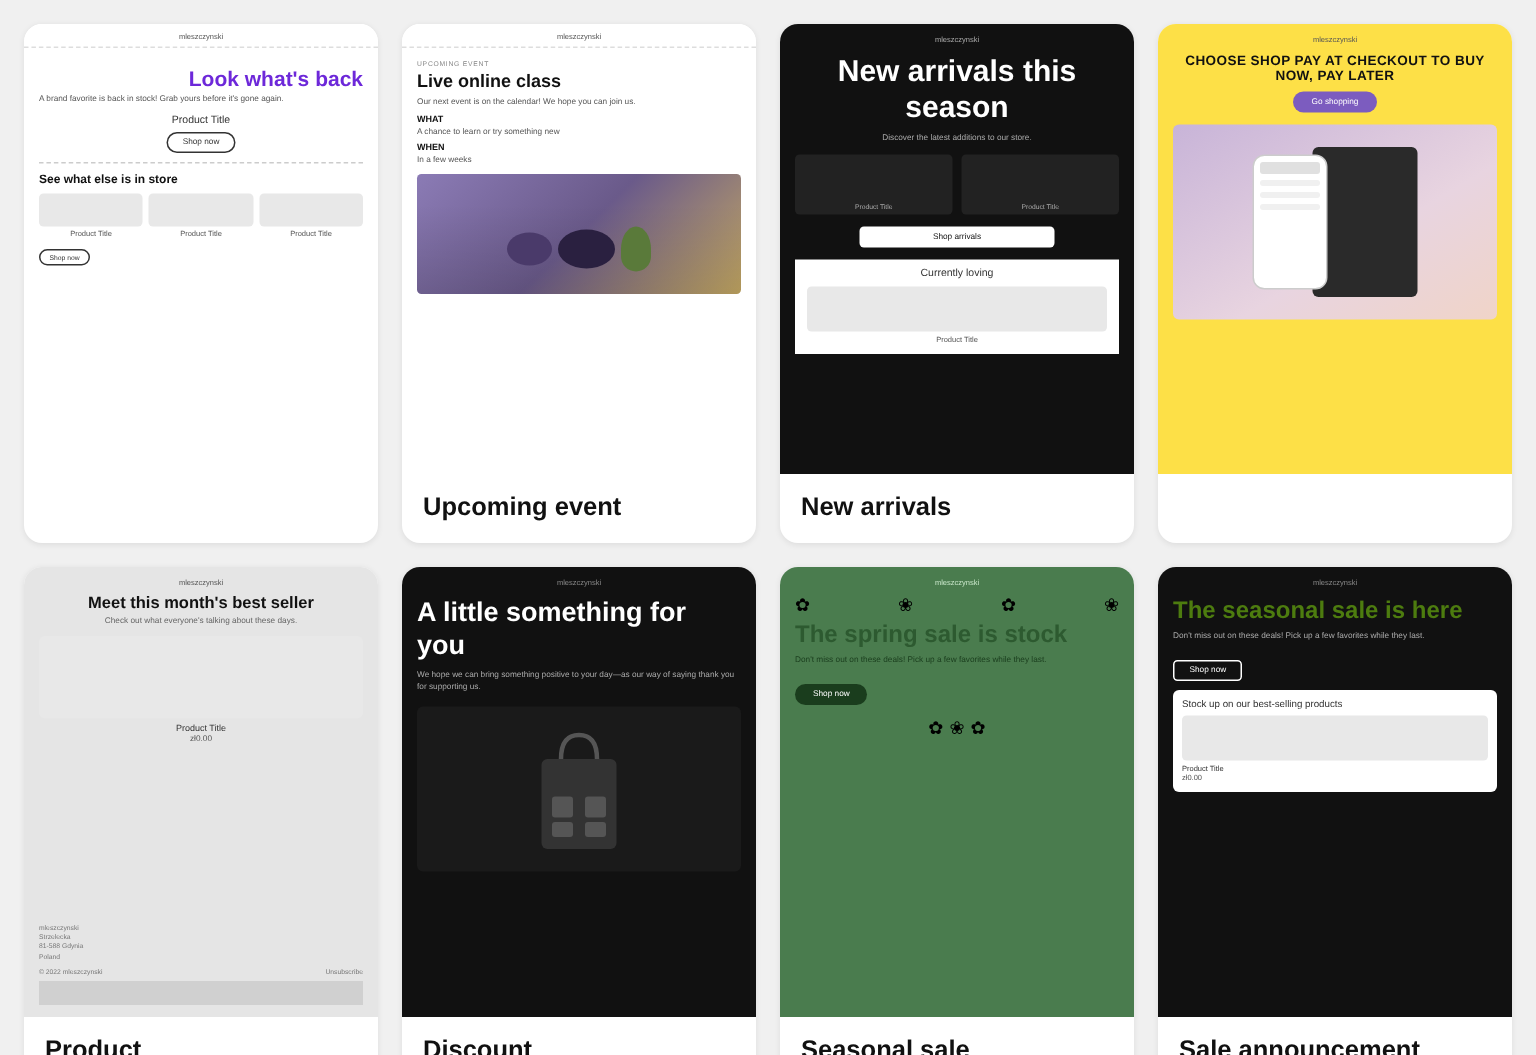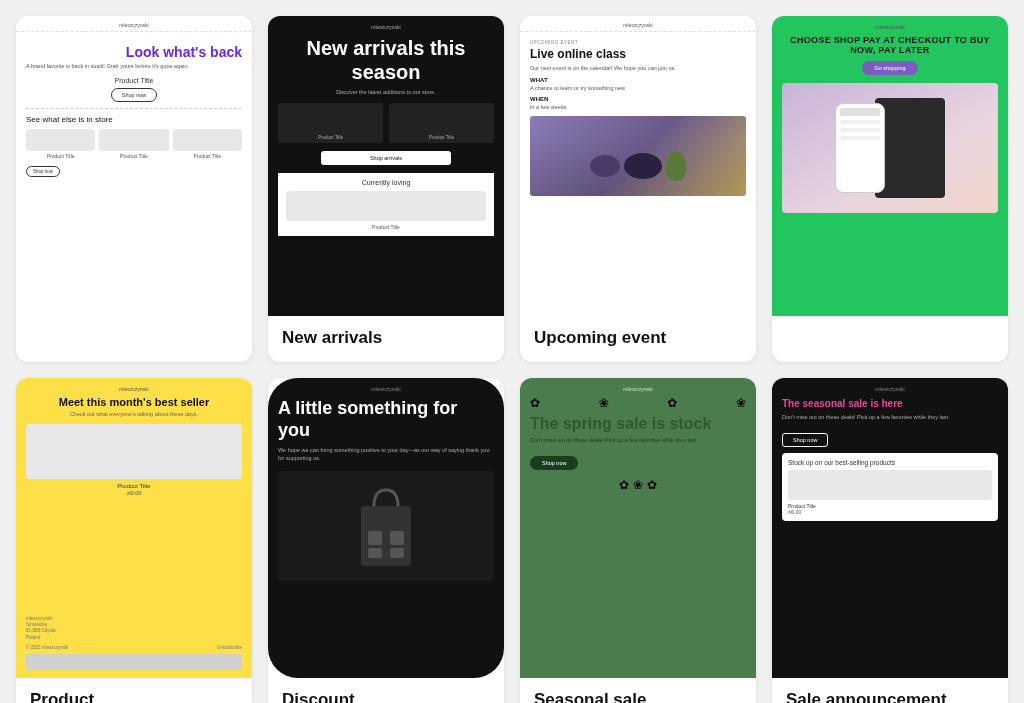--- a/index.html
+++ b/index.html
@@ -73,21 +73,21 @@
     }
     .c1-btn {
       display: inline-block;
       border: 1px solid #333;
       padding: 3px 10px;
       font-size: 5.5px;
       border-radius: 20px;
       color: #333;
     }
     .c1-divider { border: none; border-top: 1px dashed #ccc; margin: 6px 0; }
-    .c1-section-title { font-size: 8px; font-weight: 400; color: #111; margin-bottom: 5px; }
+    .c1-section-title { font-size: 8px; font-weight: 700; color: #111; margin-bottom: 5px; }
     .c1-product-row {
       display: flex;
       gap: 4px;
       margin-bottom: 5px;
     }
     .c1-mini-product {
       flex: 1;
       text-align: center;
       font-size: 5px;
       color: #555;
@@ -226,21 +226,21 @@
     .c3-lower {
       background: #fff;
       padding: 6px 8px;
     }
     .c3-lower-title { font-size: 7px; color: #333; text-align: center; margin-bottom: 5px; }
     .c3-lower-product { background: #e8e8e8; height: 30px; border-radius: 3px; margin-bottom: 3px; }
     .c3-lower-label { font-size: 5px; color: #555; text-align: center; }
 
     
     .c4-preview {
-      background: #22c55e;
+      background: #fde047;
       padding: 8px 10px;
     }
     .c4-sender { text-align: center; font-size: 5px; color: #555; margin-bottom: 5px; }
     .c4-headline {
       font-size: 9px;
       font-weight: 700;
       color: #111;
       text-transform: uppercase;
       text-align: center;
       letter-spacing: 0.3px;
@@ -281,21 +281,21 @@
     .c4-product-img {
       width: 70px;
       height: 100px;
       background: #2a2a2a;
       border-radius: 4px;
       z-index: 1;
     }
 
     
     .c5-preview {
-      background: #fde047;
+      background: #e5e5e5;
       padding: 8px 10px;
     }
     .c5-sender { text-align: center; font-size: 5px; color: #555; margin-bottom: 4px; }
     .c5-title { font-size: 11px; font-weight: 700; text-align: center; color: #111; margin-bottom: 3px; }
     .c5-body { font-size: 5.5px; color: #666; text-align: center; margin-bottom: 7px; }
     .c5-product { background: #e8e8e8; height: 55px; border-radius: 4px; margin-bottom: 4px; }
     .c5-product-title { font-size: 6px; color: #333; text-align: center; margin-bottom: 1px; }
     .c5-price { font-size: 5.5px; color: #555; text-align: center; margin-bottom: 8px; }
     .c5-footer { margin-top: auto; }
     .c5-addr { font-size: 4.5px; color: #777; line-height: 1.4; }
@@ -304,21 +304,20 @@
       height: 16px;
       background: #d0d0d0;
       width: 100%;
       margin-top: 4px;
     }
 
     
     .c6-preview {
       background: #111;
       padding: 8px 10px;
-      border-radius: 30px;
     }
     .c6-sender { text-align: center; font-size: 5px; color: #888; margin-bottom: 6px; }
     .c6-title {
       font-size: 18px;
       font-weight: 700;
       color: #fff;
       line-height: 1.2;
       margin-bottom: 6px;
     }
     .c6-body { font-size: 5.5px; color: #aaa; margin-bottom: 8px; line-height: 1.4; }
@@ -370,23 +369,23 @@
       gap: 4px;
     }
 
     
     .c8-preview {
       background: #111;
       padding: 8px 10px;
     }
     .c8-sender { text-align: center; font-size: 5px; color: #888; margin-bottom: 6px; }
     .c8-title {
-      font-size: 10px;
+      font-size: 16px;
       font-weight: 700;
-      color: #ec4899;
+      color: #4d7c0f;
       line-height: 1.2;
       margin-bottom: 4px;
     }
     .c8-body { font-size: 5.5px; color: #aaa; margin-bottom: 6px; line-height: 1.4; }
     .c8-btn {
       display: inline-block;
       border: 1px solid #fff;
       color: #fff;
       padding: 3px 10px;
       font-size: 5.5px;
@@ -432,45 +431,20 @@
             </div>
             <div class="c1-mini-product">
               <div class="c1-mini-img"></div>
               <div>Product Title</div>
             </div>
           </div>
           <span class="c1-mini-btn">Shop now</span>
         </div>
       </div>
     </div>
-  </div>
-
-  <div class="card">
-    <div class="card-preview">
-      <div class="c3-preview" style="height:100%;overflow:hidden;">
-        <div class="c3-sender">mleszczynski</div>
-        <div class="c3-title">New arrivals this season</div>
-        <div class="c3-subtitle">Discover the latest additions to our store.</div>
-        <div class="c3-products">
-          <div class="c3-product">
-            <span class="c3-product-label">Product Title</span>
-          </div>
-          <div class="c3-product">
-            <span class="c3-product-label">Product Title</span>
-          </div>
-        </div>
-        <div class="c3-btn">Shop arrivals</div>
-        <div class="c3-lower">
-          <div class="c3-lower-title">Currently loving</div>
-          <div class="c3-lower-product"></div>
-          <div class="c3-lower-label">Product Title</div>
-        </div>
-      </div>
-    </div>
-    <div class="card-label">New arrivals</div>
   </div>
 
   <div class="card">
     <div class="card-preview">
       <div style="height:100%;overflow:hidden;background:#fff;">
         <div class="ep-header">mleszczynski</div>
         <div class="c2-inner">
           <div class="c2-tag">UPCOMING EVENT</div>
           <div class="c2-title">Live online class</div>
           <div class="c2-body">Our next event is on the calendar! We hope you can join us.</div>
@@ -486,20 +460,45 @@
             </div>
           </div>
         </div>
       </div>
     </div>
     <div class="card-label">Upcoming event</div>
   </div>
 
   <div class="card">
     <div class="card-preview">
+      <div class="c3-preview" style="height:100%;overflow:hidden;">
+        <div class="c3-sender">mleszczynski</div>
+        <div class="c3-title">New arrivals this season</div>
+        <div class="c3-subtitle">Discover the latest additions to our store.</div>
+        <div class="c3-products">
+          <div class="c3-product">
+            <span class="c3-product-label">Product Title</span>
+          </div>
+          <div class="c3-product">
+            <span class="c3-product-label">Product Title</span>
+          </div>
+        </div>
+        <div class="c3-btn">Shop arrivals</div>
+        <div class="c3-lower">
+          <div class="c3-lower-title">Currently loving</div>
+          <div class="c3-lower-product"></div>
+          <div class="c3-lower-label">Product Title</div>
+        </div>
+      </div>
+    </div>
+    <div class="card-label">New arrivals</div>
+  </div>
+
+  <div class="card">
+    <div class="card-preview">
       <div class="c4-preview" style="height:100%;overflow:hidden;">
         <div class="c4-sender">mleszczynski</div>
         <div class="c4-headline">CHOOSE SHOP PAY AT CHECKOUT TO BUY NOW, PAY LATER</div>
         <div style="text-align:center;">
           <span class="c4-btn">Go shopping</span>
         </div>
         <div class="c4-img">
           <div class="c4-phone">
             <div style="margin:4px;height:8px;background:#e0e0e0;border-radius:2px;"></div>
             <div style="margin:4px;height:4px;background:#f0f0f0;border-radius:2px;"></div>

